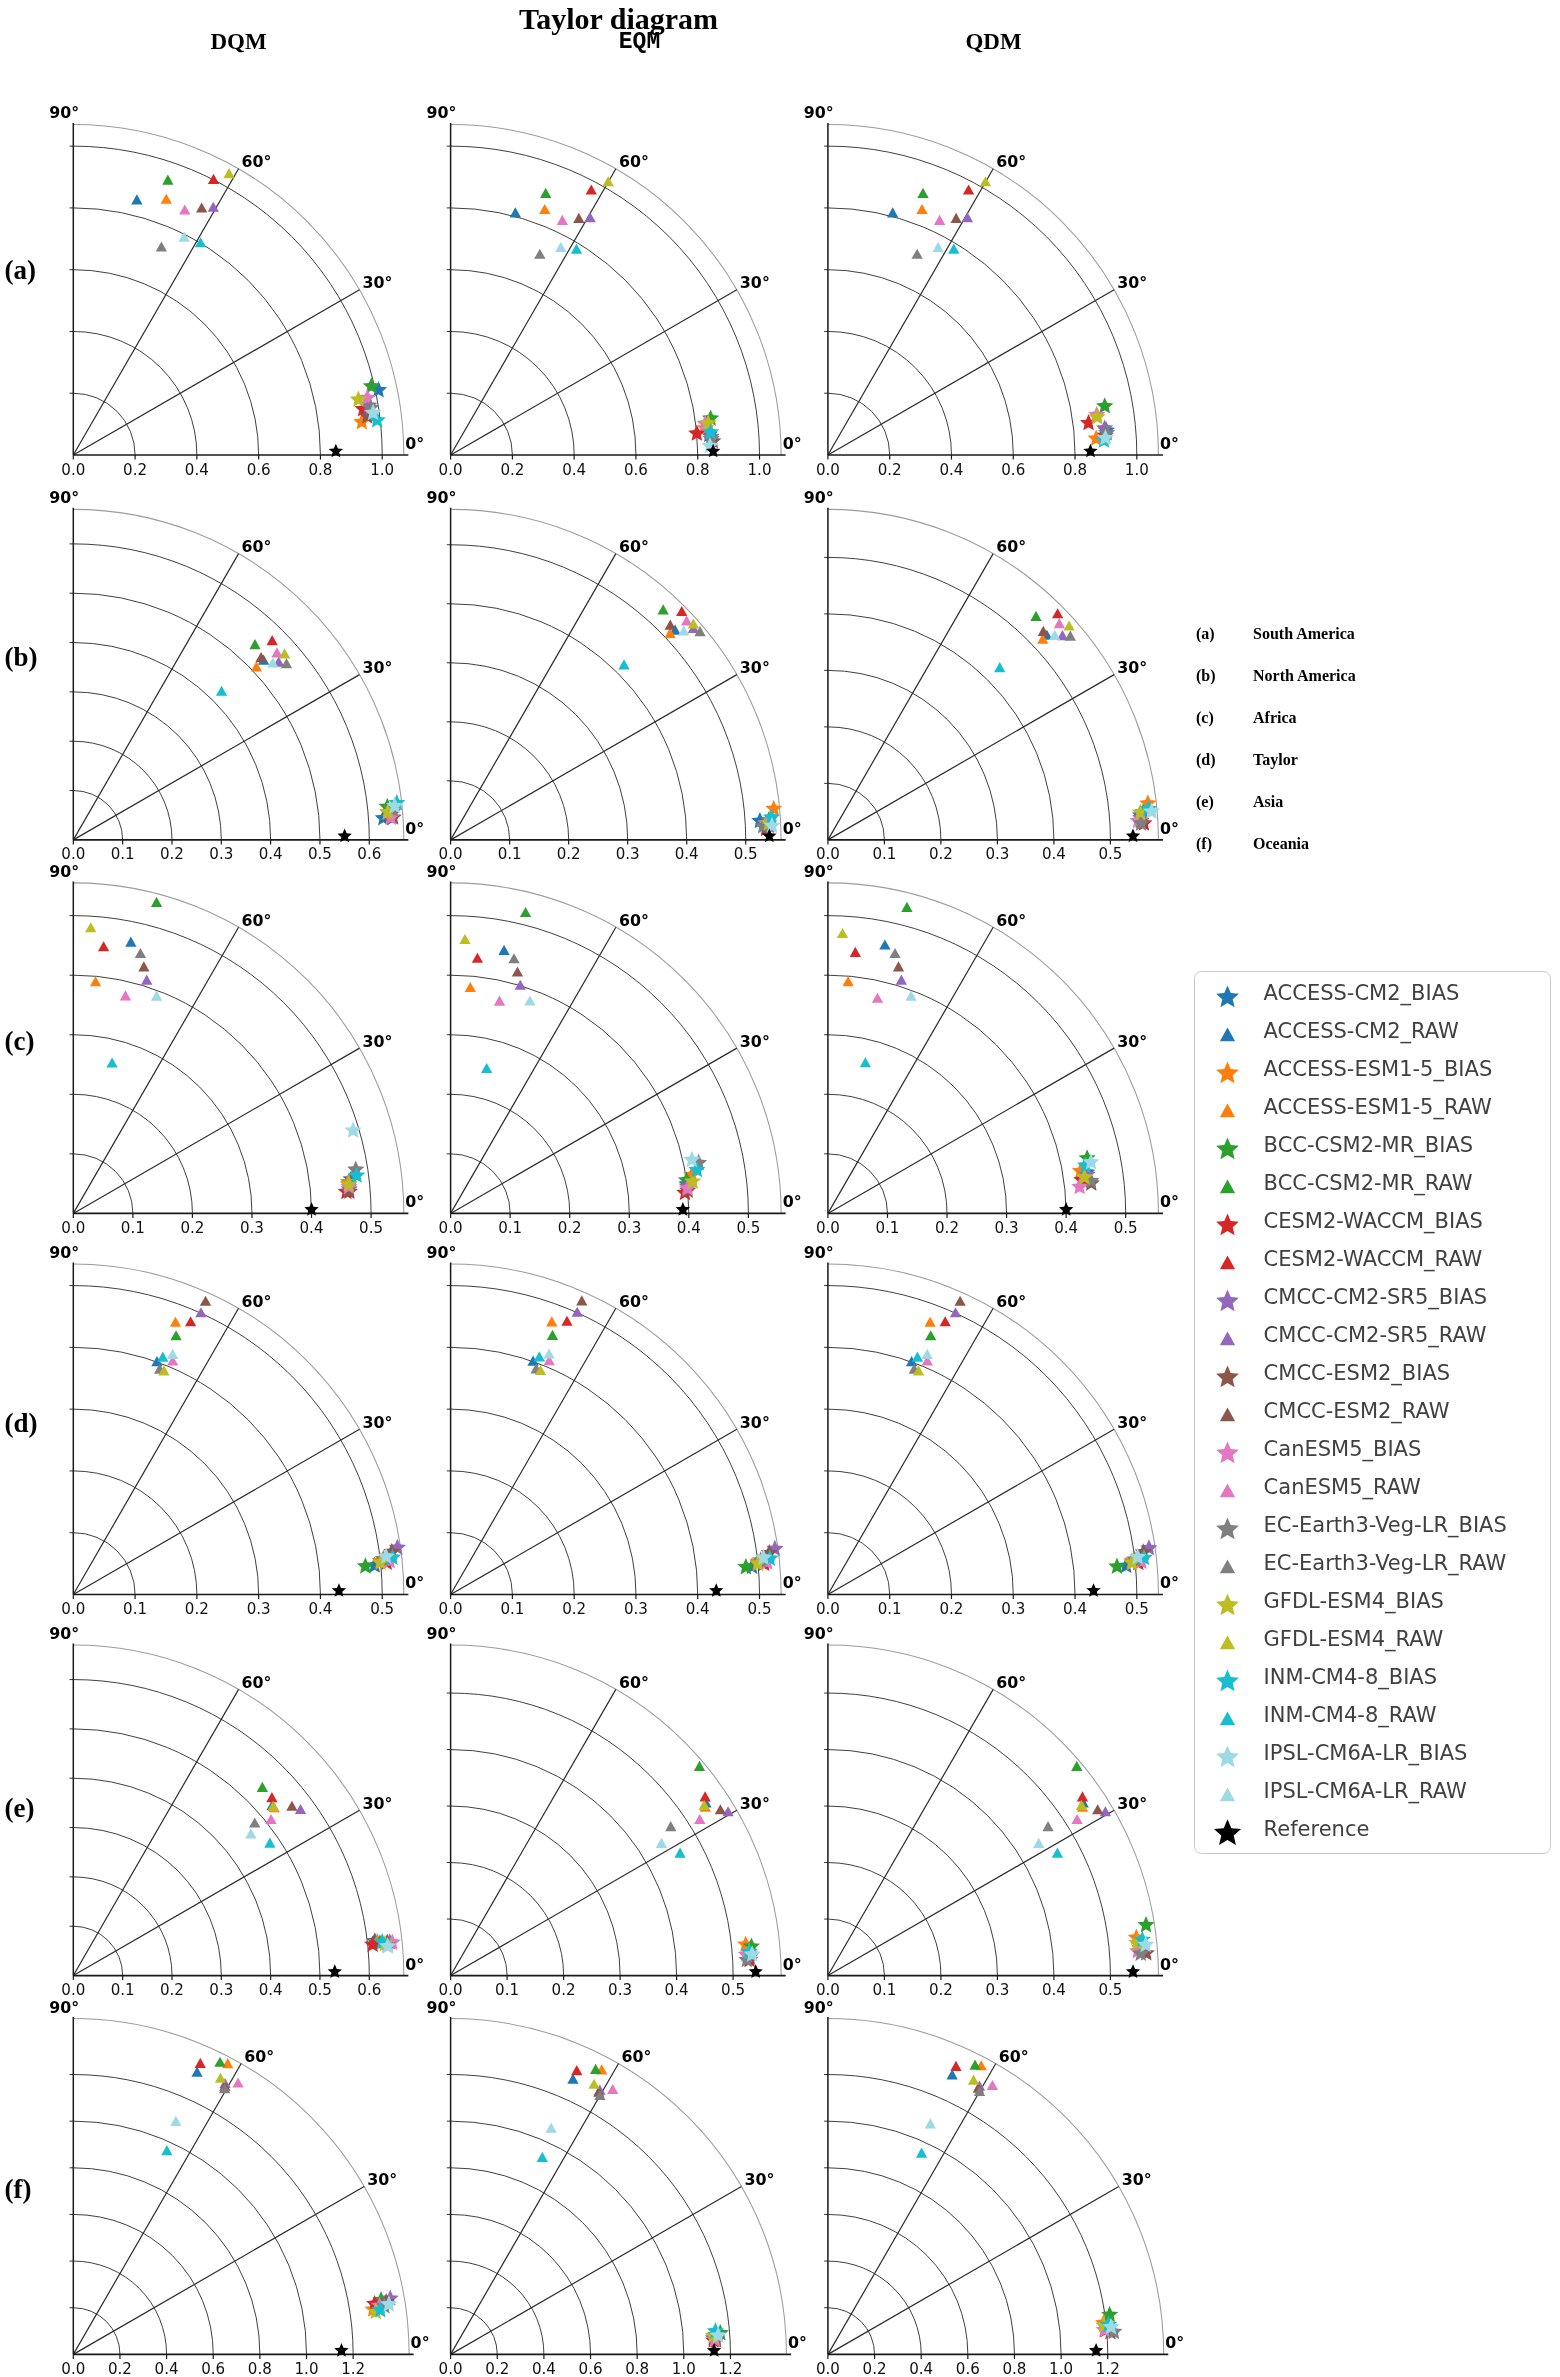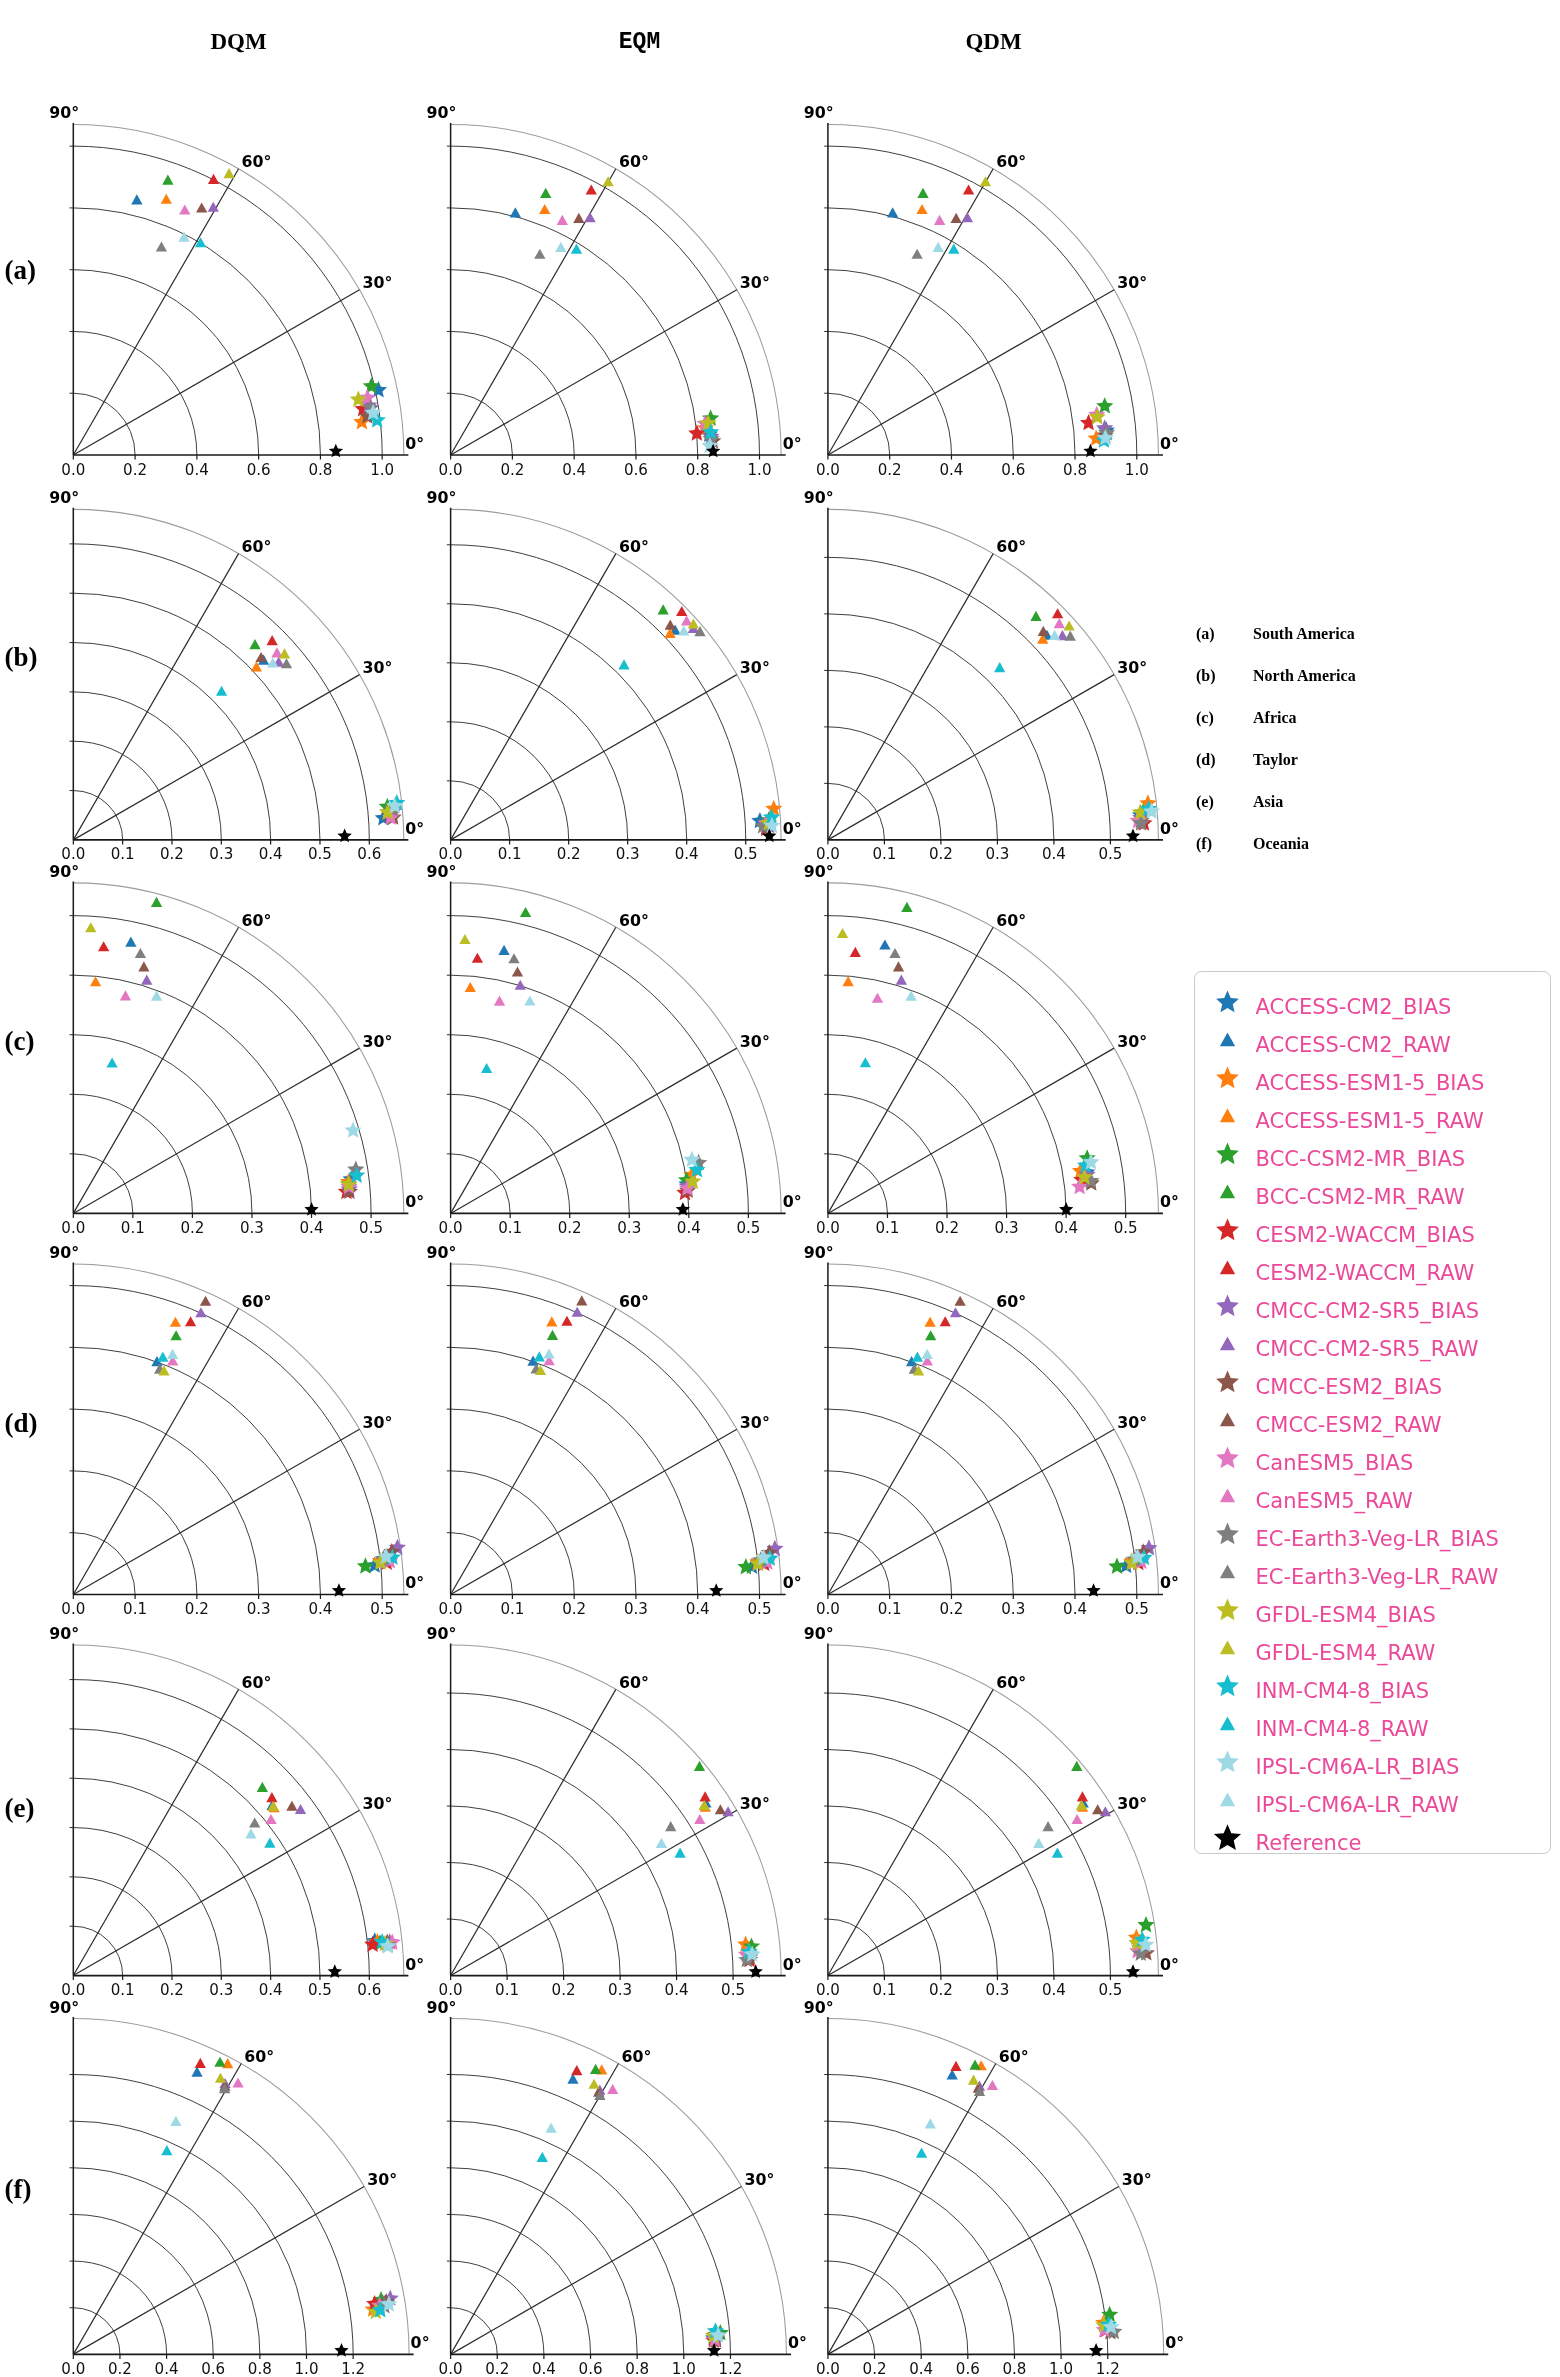--- a/index.html
+++ b/index.html
@@ -11,33 +11,34 @@
               font-size:23px;font-weight:bold;color:#000;}
   #col-h0{left:148px;} #col-h1{left:549px;font-family:Liberation Mono, monospace;} #col-h2{left:903px;}
   .row-tag{position:absolute;left:4.5px;width:53px;text-align:left;
            font-size:27px;font-weight:bold;color:#000;}
   .region-list{position:absolute;left:1196px;top:613px;font-size:16px;font-weight:bold;color:#000;}
   .region-row{height:42px;line-height:42px;white-space:nowrap;}
   .region-row .tag{display:inline-block;width:57px;}
   .legend-box{position:absolute;left:1194px;top:971px;width:357px;height:883px;
               border:1.5px solid #c9c9c9;border-radius:7.5px;background:#fff;box-sizing:border-box;
               padding-top:9px;}
-  .legend-item{height:38px;display:flex;align-items:flex-end;padding-left:15px;
+  .legend-item{height:38px;display:flex;align-items:flex-start;padding-left:15px;
                font-family:"DejaVu Sans","Liberation Sans",sans-serif;
-               font-size:21px;color:#ec4899;white-space:nowrap;}
+               font-size:21px;color:#404040;white-space:nowrap;gap:8px;}
   .legend-item svg{width:35px;height:33px;margin-right:10.6px;flex:0 0 auto;}
   #plot{position:absolute;left:0;top:0;}
   text.tick{font-family:"DejaVu Sans","Liberation Sans",sans-serif;font-size:20px;fill:#111;}
   text.ang{font-family:"DejaVu Sans","Liberation Sans",sans-serif;font-size:21px;font-weight:bold;fill:#000;}
 </style>
 </head>
 <body>
 
 <div id="figure">
 
+  <div class="title">Taylor diagram</div>
 
   <div id="col-h0" class="col-header">DQM</div>
   <div id="col-h1" class="col-header">EQM</div>
   <div id="col-h2" class="col-header">QDM</div>
 
   <div class="row-tag" style="top:255px">(a)</div>
   <div class="row-tag" style="top:642px">(b)</div>
   <div class="row-tag" style="top:1026px">(c)</div>
   <div class="row-tag" style="top:1408px">(d)</div>
   <div class="row-tag" style="top:1793px">(e)</div>

